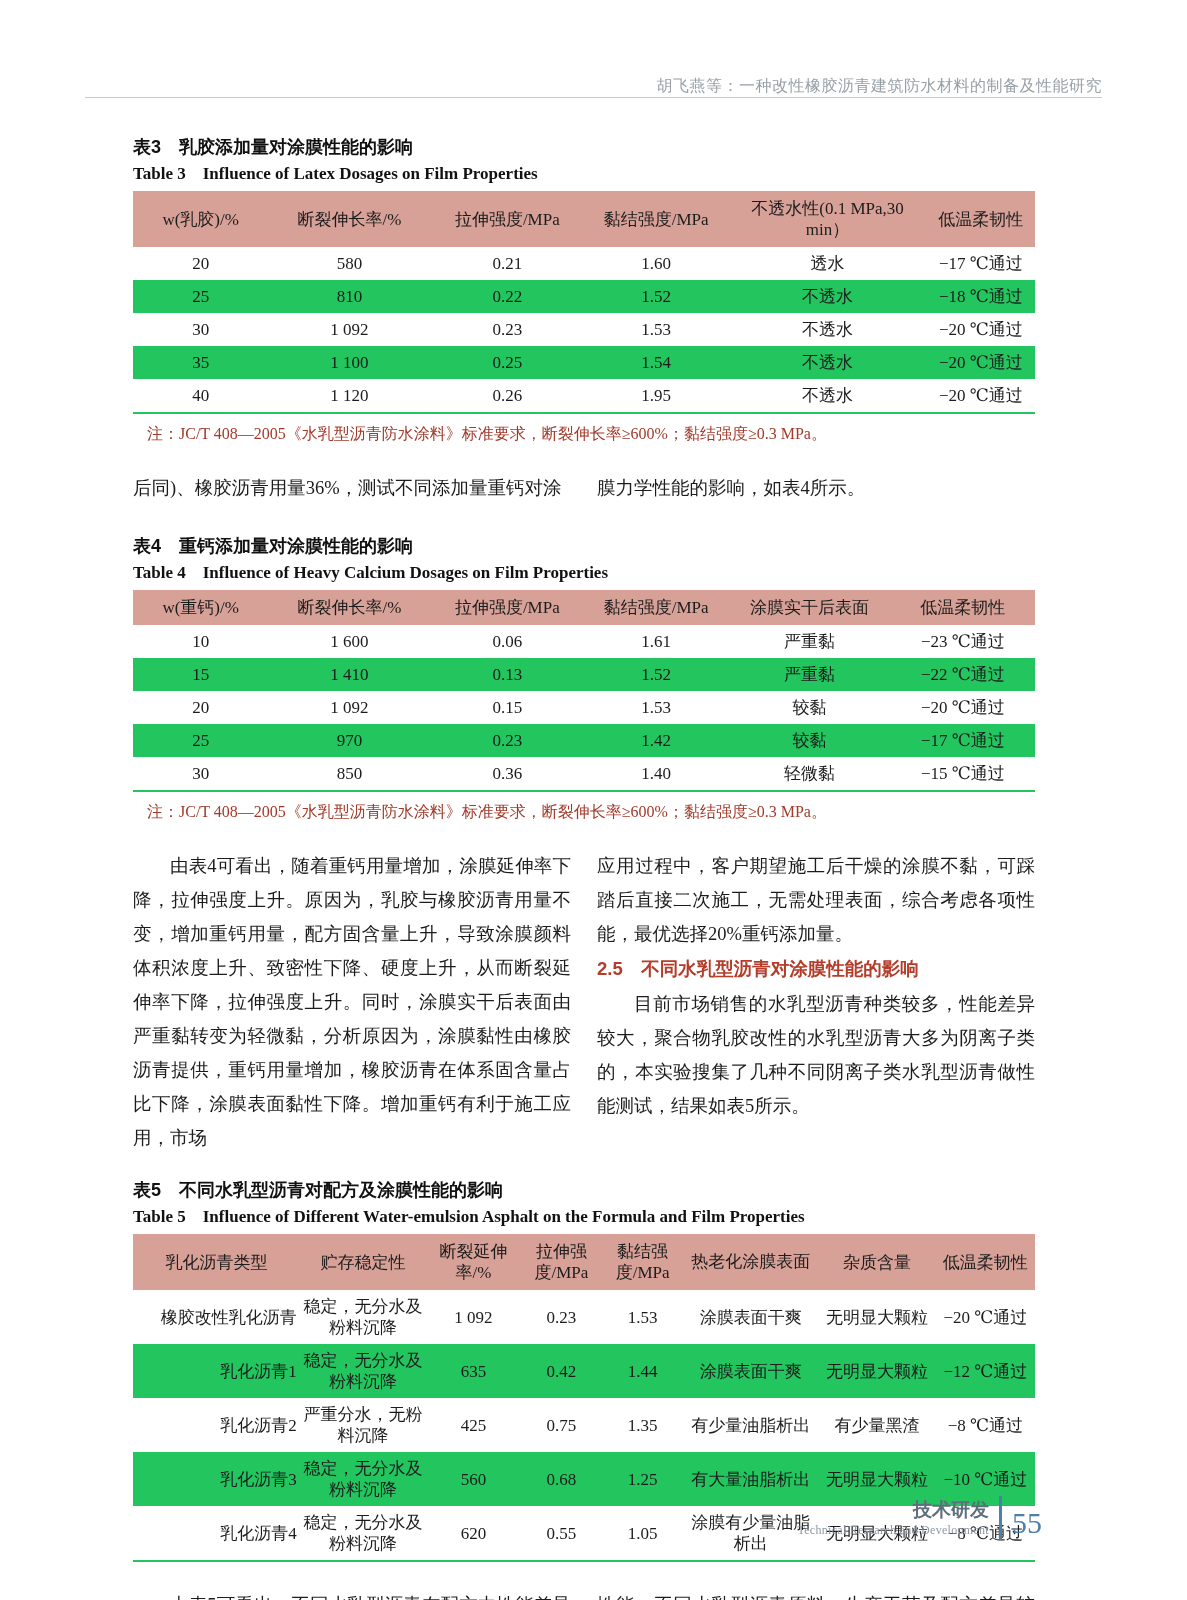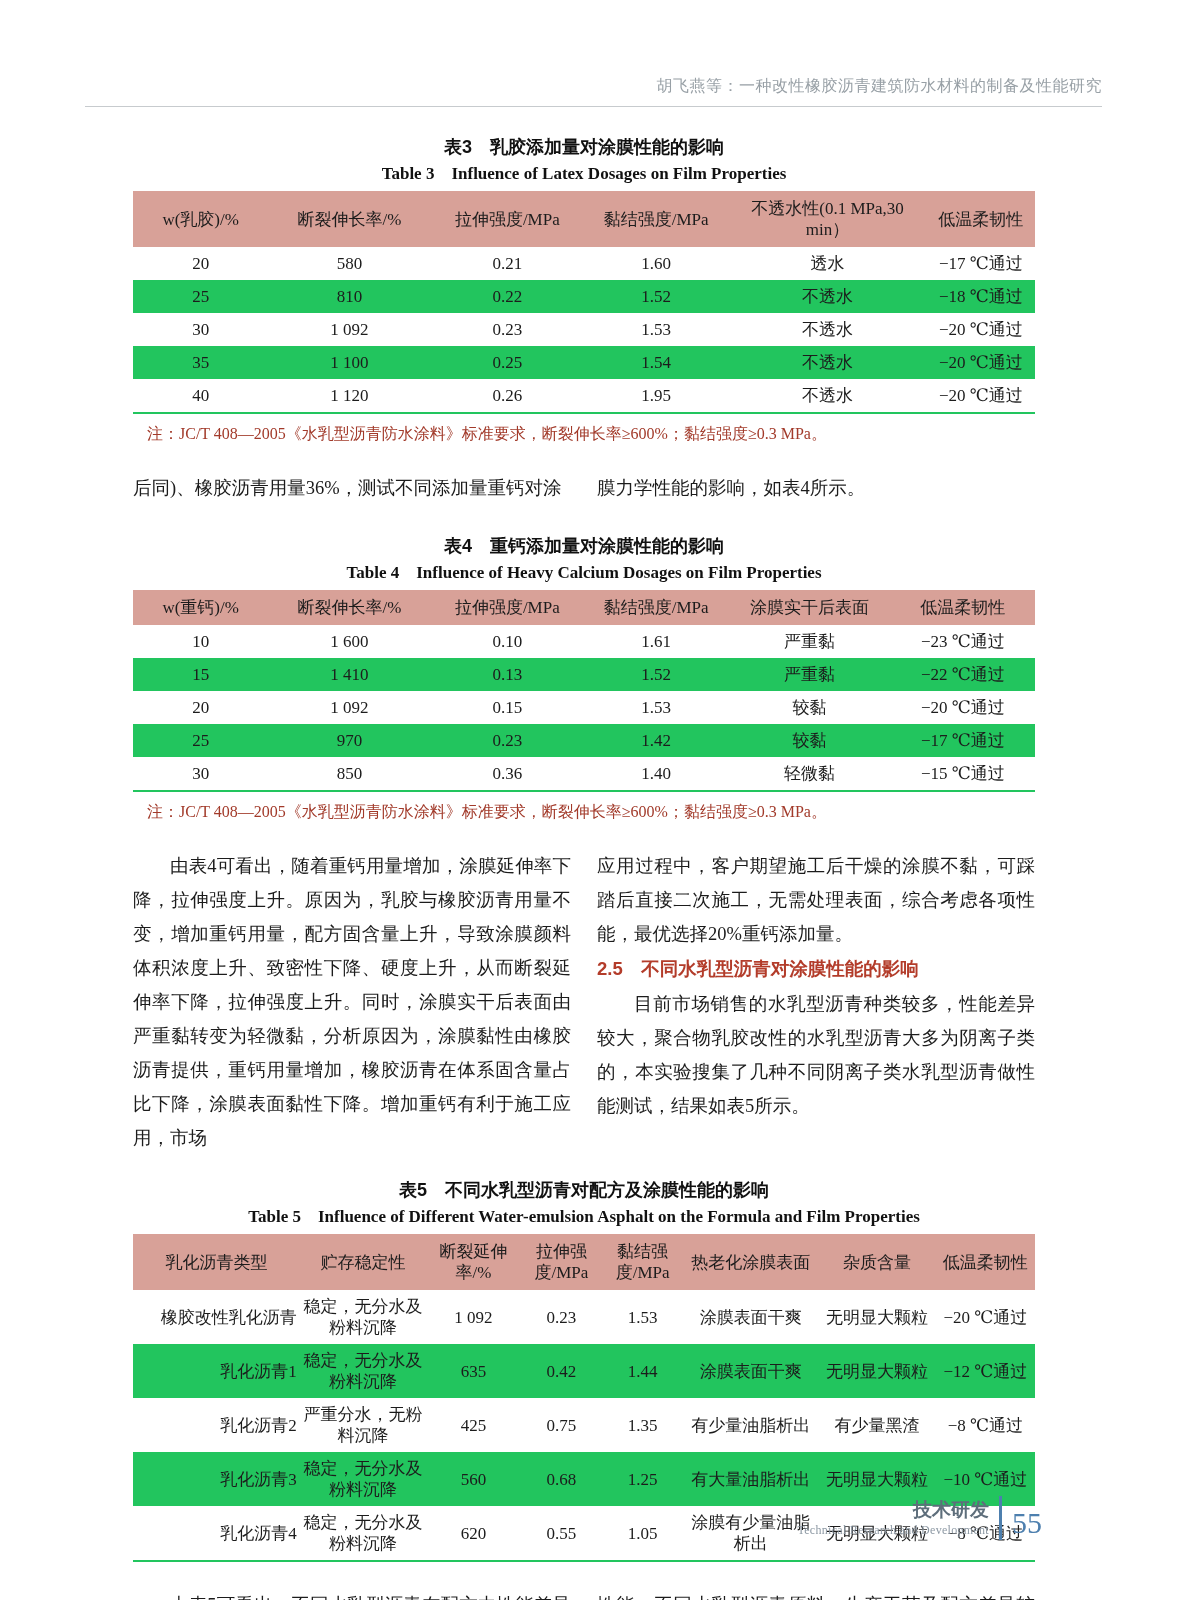--- a/index.html
+++ b/index.html
@@ -6,31 +6,31 @@
   html,body { background:#ffffff; }
   .page {
     position:relative; width:1187px; height:1600px; margin:0 auto;
     background:#ffffff; overflow:hidden;
     font-family:"Liberation Serif","DejaVu Serif",serif;
     color:#1c1c1c;
   }
   
   .page-header {
     position:absolute; top:76px; left:85px; right:85px;
-    text-align:right; padding-bottom:9px;
+    text-align:right; 
     border-bottom:1px solid #c7cbce;
   }
   .running-title {
     font-family:"Liberation Sans","DejaVu Sans",sans-serif;
     font-size:16px; color:#98a0a6; letter-spacing:0.5px;
   }
   
   .content { position:absolute; top:122px; left:133px; width:902px; }
 
-  .tbl-caption { text-align:center; margin-top:12px; }
+  .tbl-caption { margin-top:12px; }
   .cap-cn {
     font-family:"Liberation Sans","DejaVu Sans",sans-serif;
     font-weight:bold; font-size:18px; color:#111; line-height:27px;
   }
   .cap-en {
     font-family:"Liberation Serif","DejaVu Serif",serif;
     font-weight:bold; font-size:17px; color:#111; line-height:25px;
   }
 
   table.data { width:100%; border-collapse:collapse; margin-top:5px;
@@ -48,21 +48,21 @@
   .t3 th:nth-child(2), .t4 th:nth-child(2) { width:18%; }
   .t3 th:nth-child(3), .t4 th:nth-child(3) { width:17%; }
   .t3 th:nth-child(4), .t4 th:nth-child(4) { width:16%; }
   .t3 th:nth-child(5) { width:22%; }
   .t4 th:nth-child(5) { width:18%; }
   .t5 th:nth-child(1) { width:18.5%; }
   .t5 th:nth-child(2) { width:14%; }
   .t5 th:nth-child(3) { width:10.5%; }
   .t5 th:nth-child(4) { width:9%; }
   .t5 th:nth-child(5) { width:9%; }
-  .t5 th:nth-child(6) { width:15%; }
+  .t5 th:nth-child(6) { width:15%;font-family:Liberation Mono, monospace; }
   .t5 th:nth-child(7) { width:13%; }
   .t5 th:nth-child(8) { width:11%; }
   .t5 td { height:62px; line-height:24px; font-size:17px; }
   .t5 td:first-child { text-align:right; padding-left:10px; }
   .t5 th { line-height:22px; }
 
   .tbl-note {
     margin-top:9px; padding-left:14px;
     font-size:16px; color:#a23a2a; line-height:22px;
   }
@@ -184,21 +184,21 @@
             <th>拉伸强度/MPa</th>
             <th>黏结强度/MPa</th>
             <th>涂膜实干后表面</th>
             <th>低温柔韧性</th>
           </tr>
         </thead>
       <tbody>
           <tr>
             <td>10</td>
             <td>1 600</td>
-            <td>0.10</td>
+            <td>0.06</td>
             <td>1.61</td>
             <td>严重黏</td>
             <td>−23 ℃通过</td>
           </tr>
           <tr class="alt">
             <td>15</td>
             <td>1 410</td>
             <td>0.13</td>
             <td>1.52</td>
             <td>严重黏</td>

